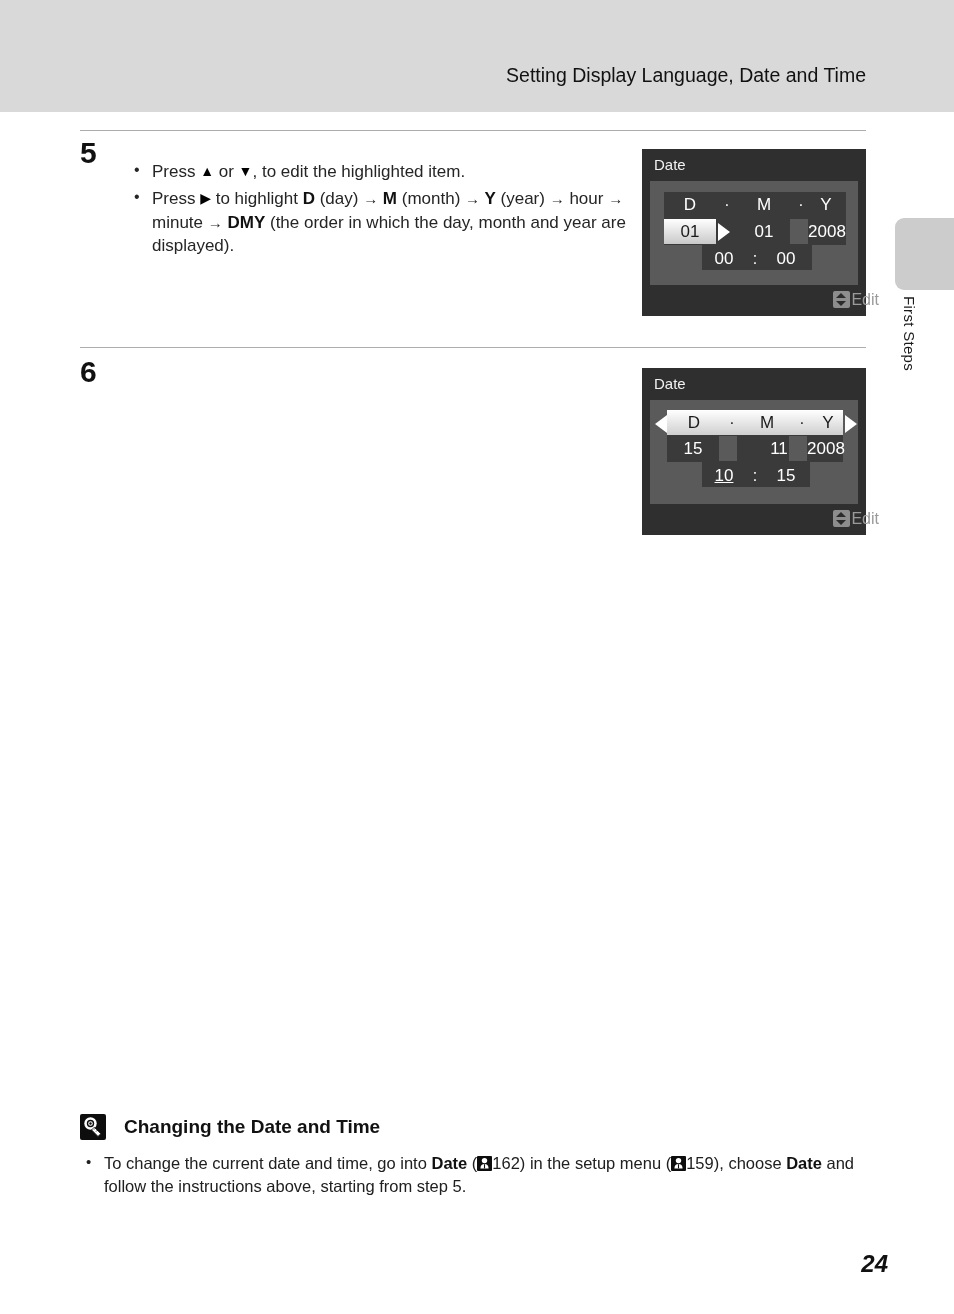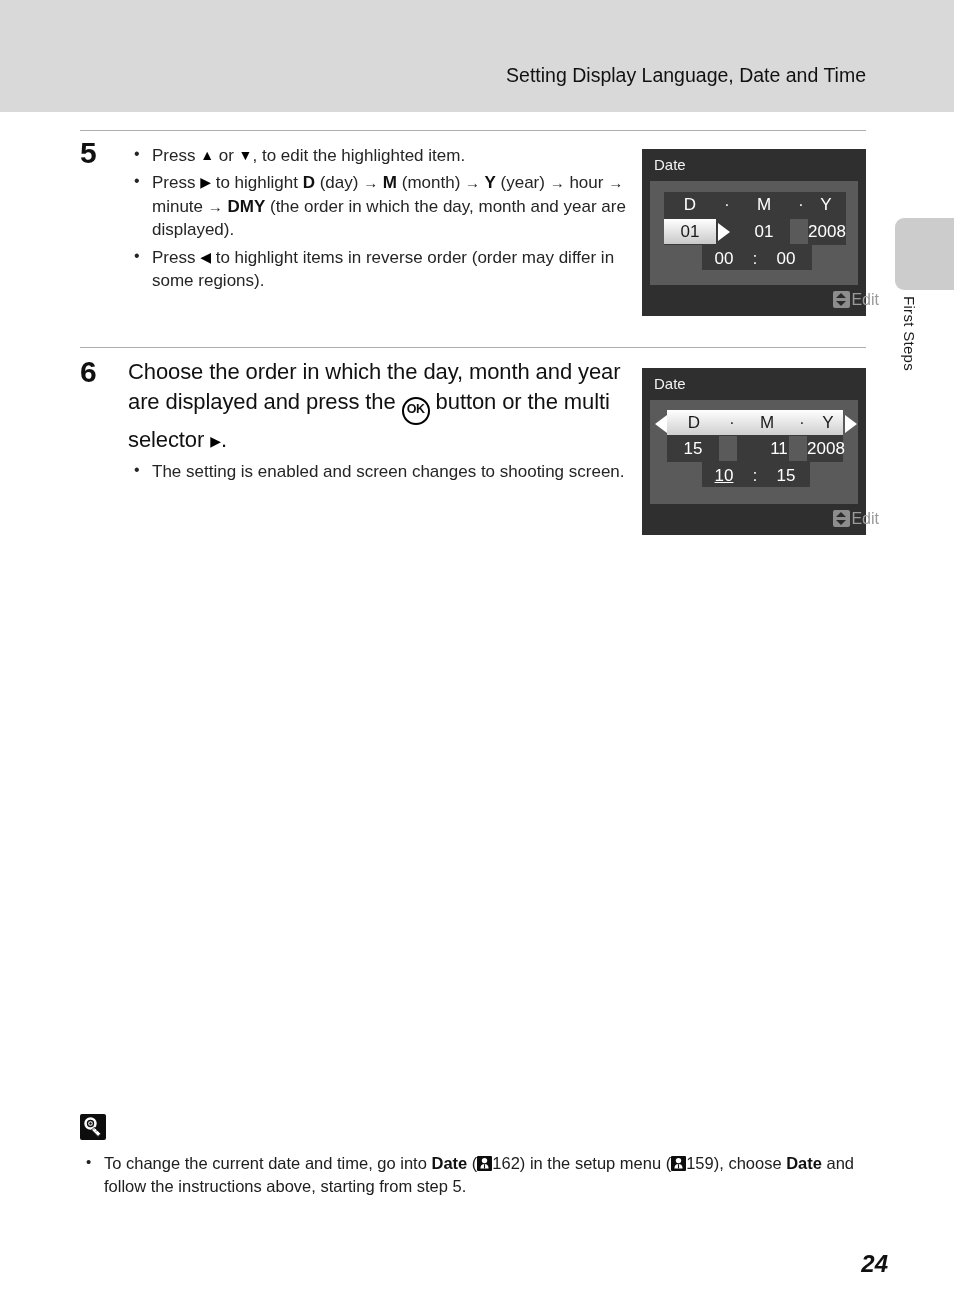--- a/index.html
+++ b/index.html
@@ -96,21 +96,21 @@
     margin: 0 0 6px 0;
     letter-spacing: -0.1px;
   }
   .step-head.big {
     font-size: 22px;
     line-height: 1.35;
   }
 
   ul.bullets {
     list-style: none;
-    margin: 6px 0 0 0;
+    margin: 22px 0 0 0;
     padding: 0;
   }
   ul.bullets li {
     position: relative;
     padding-left: 24px;
     font-size: 17px;
     line-height: 1.38;
     color: #252525;
     margin-bottom: 4px;
   }
@@ -372,33 +372,26 @@
 
 <div class="rule r1"></div>
 <div class="rule r2"></div>
 
 <div class="step s5">
   <div class="step-num">5</div>
   <div class="step-body">
     <ul class="bullets">
       <li>Press <span class="tri-up">▲</span> or <span class="tri-dn">▼</span>, to edit the highlighted item.</li>
       <li>Press <span class="tri-rt">▶</span> to highlight <span class="bold">D</span> (day) <span class="arrow">→</span><span class="bold"> M</span> (month) <span class="arrow">→</span><span class="bold"> Y</span> (year) <span class="arrow">→</span> hour <span class="arrow">→</span> minute <span class="arrow">→</span><span class="bold"> DMY</span> (the order in which the day, month and year are displayed).</li>
-      <li>Press <span class="tri-lf">◀</span> to highlight items in reverse order (order may differ in some regions).</li>
     </ul>
   </div>
 </div>
 
 <div class="step s6">
   <div class="step-num">6</div>
-  <div class="step-body">
-    <div class="step-head big">Choose the order in which the day, month and year are displayed and press the <span class="ok-glyph">OK</span> button or the multi selector <span class="tri-rt">▶</span>.</div>
-    <ul class="bullets">
-      <li>The setting is enabled and screen changes to shooting screen.</li>
-    </ul>
-  </div>
 </div>
 
 <div class="cam c1">
   <div class="cam-title">Date</div>
   <div class="cam-stage">
 
     <div class="s1-row-head"></div>
 
     <div class="cell" style="left:14px;top:11px;width:52px;">D</div>
     <div class="sep-dot" style="left:66px;top:11px;width:22px;">·</div>
@@ -466,20 +459,21 @@
     <div class="bulb-icon">
       <svg width="26" height="26" viewBox="0 0 26 26">
         <circle cx="10.5" cy="9.5" r="6.2" fill="#ffffff"></circle>
         <circle cx="10.5" cy="9.5" r="3.0" fill="none" stroke="#0d0d0d" stroke-width="1.4"></circle>
         <circle cx="10.5" cy="9.5" r="1.2" fill="#0d0d0d"></circle>
         <path d="M14.3 13.2 L20.8 19.7 L18.0 22.4 L11.6 15.9 Z" fill="#ffffff" stroke="#0d0d0d" stroke-width="0.8"></path>
         <line x1="14.0" y1="15.6" x2="17.0" y2="12.6" stroke="#0d0d0d" stroke-width="0.8"></line>
         <line x1="16.0" y1="17.6" x2="19.0" y2="14.6" stroke="#0d0d0d" stroke-width="0.8"></line>
       </svg>
     </div>
+    <div class="note-title">Changing the Date and Time</div>
   </div>
   <ul class="note-list">
     <li>To change the current date and time, go into <span class="bold">Date</span> (<span class="pgref"><svg width="15" height="15" viewBox="0 0 15 15">
             <circle cx="7.5" cy="4.6" r="2.7" fill="#ffffff"></circle>
             <path d="M3.4 12.6 C3.4 9.4 5.2 8.0 7.5 8.0 C9.8 8.0 11.6 9.4 11.6 12.6 Z" fill="#ffffff"></path>
             <line x1="7.5" y1="8.2" x2="7.5" y2="12.4" stroke="#0d0d0d" stroke-width="1.1"></line>
           </svg></span>162) in the setup menu (<span class="pgref"><svg width="15" height="15" viewBox="0 0 15 15">
             <circle cx="7.5" cy="4.6" r="2.7" fill="#ffffff"></circle>
             <path d="M3.4 12.6 C3.4 9.4 5.2 8.0 7.5 8.0 C9.8 8.0 11.6 9.4 11.6 12.6 Z" fill="#ffffff"></path>
             <line x1="7.5" y1="8.2" x2="7.5" y2="12.4" stroke="#0d0d0d" stroke-width="1.1"></line>

